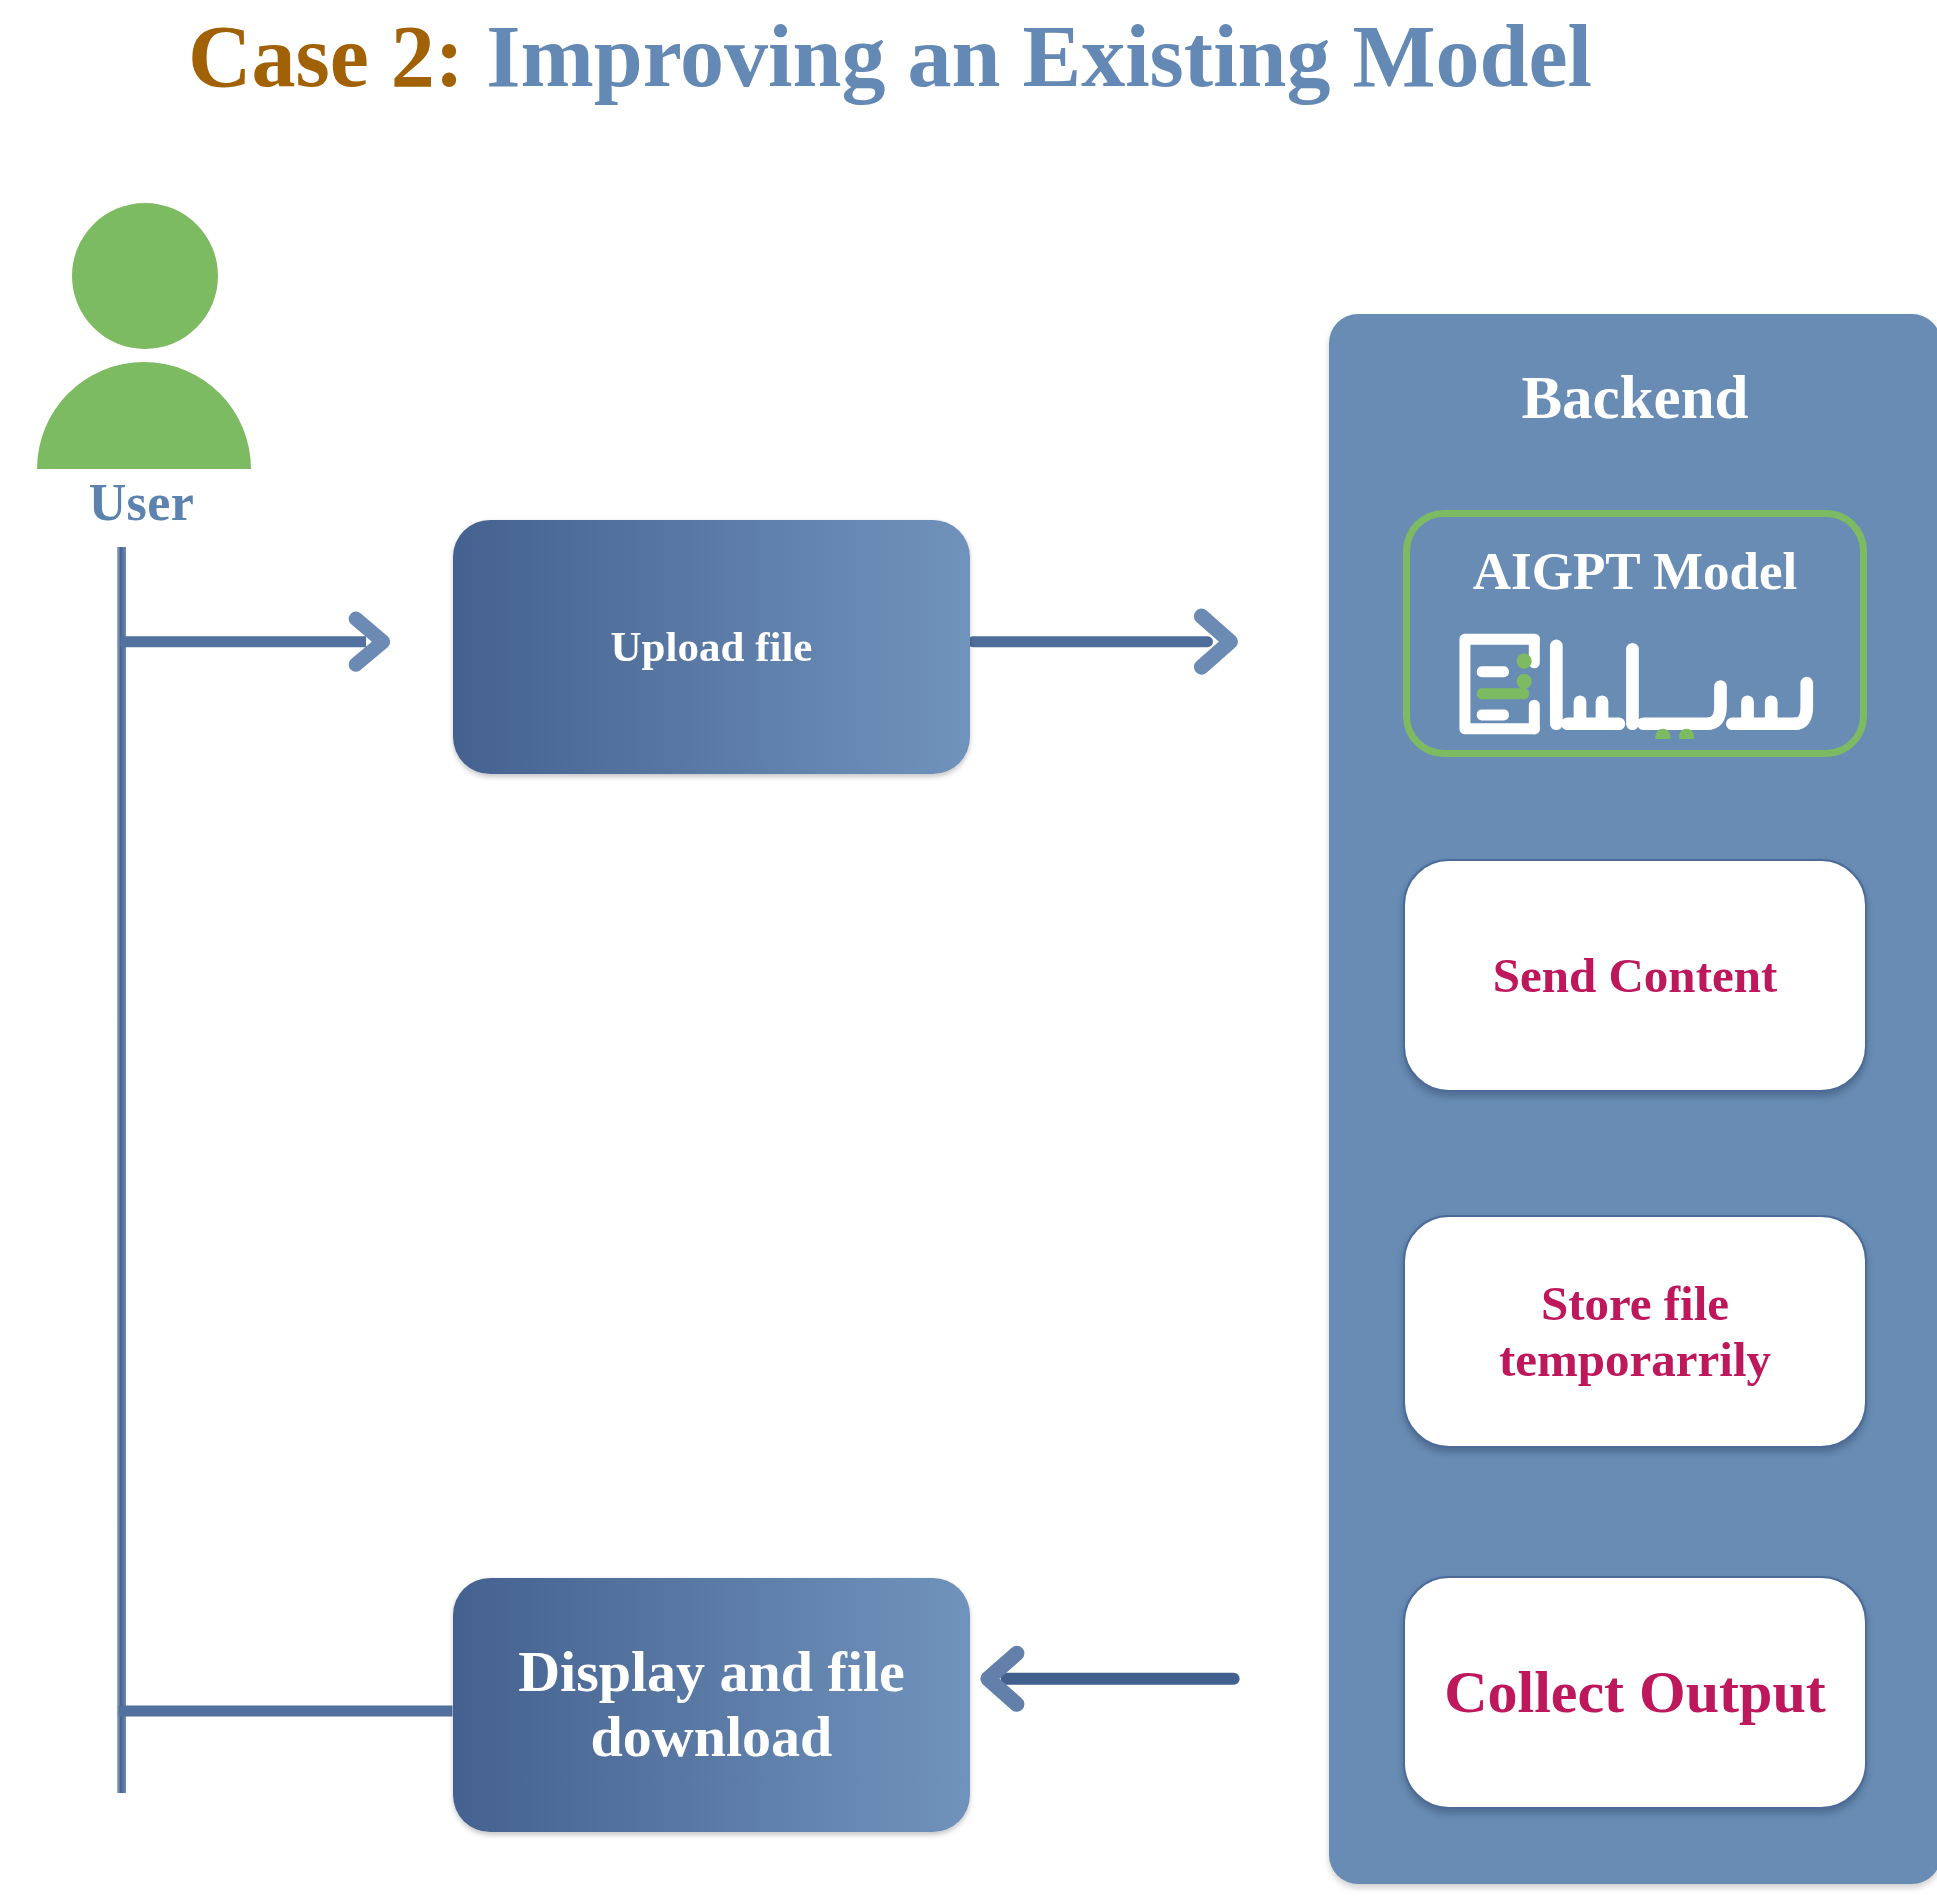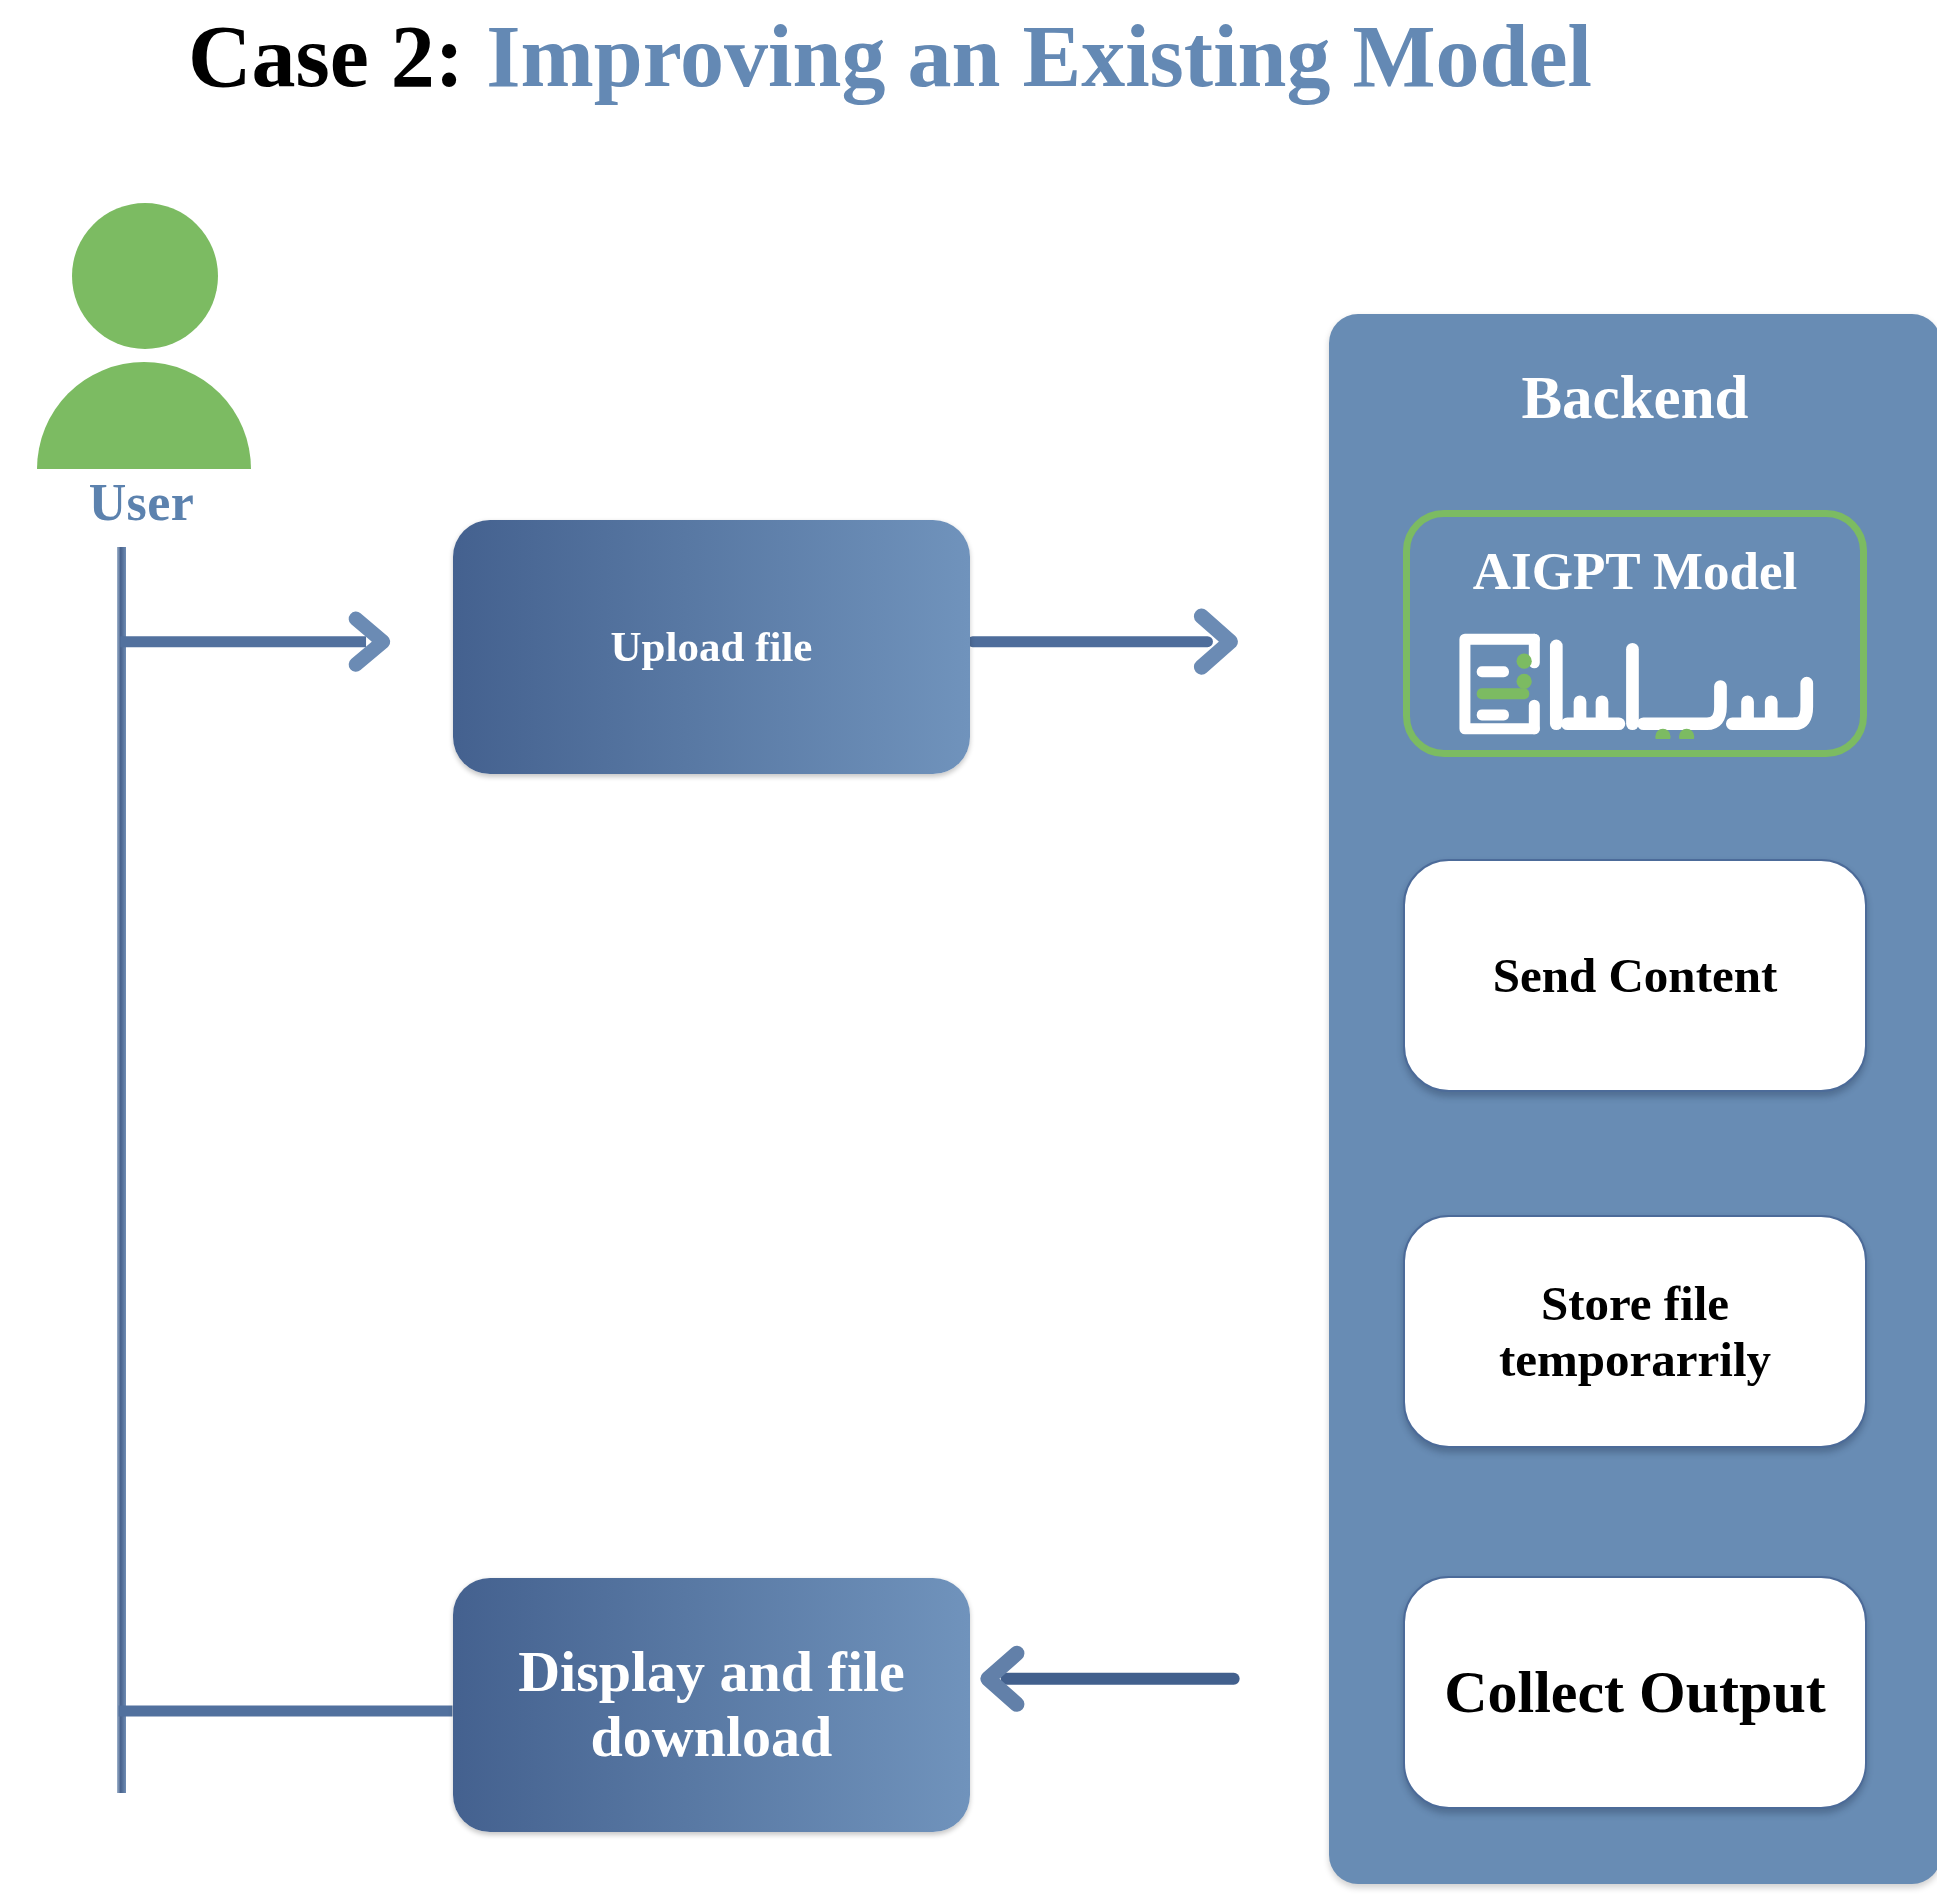--- a/index.html
+++ b/index.html
@@ -21,21 +21,21 @@
     position: absolute;
     left: 0;
     top: 5.1px;
     width: 1780px;
     text-align: center;
     font-size: 88px;
     font-weight: bold;
     line-height: 1.18;
     white-space: nowrap;
   }
-  #title .seg-green { color: #000000; }
+  #title .seg-green { color: #a16207; }
   #title .seg-blue  { color: #6489B4; }
 
   
   #user-actor {
     position: absolute;
     left: 18.6px;
     top: 203px;
     width: 246px;
     height: 314px;
   }
@@ -170,21 +170,21 @@
     position: absolute;
     left: 1403px;
     width: 464px;
     background: #ffffff;
     border: 2.5px solid #4C6B99;
     border-radius: 46px;
     box-sizing: border-box;
     display: flex;
     align-items: center;
     justify-content: center;
-    color: #000000;
+    color: #be185d;
     font-weight: bold;
     text-align: center;
     line-height: 1.14;
     box-shadow: 0 4.2px 6px rgba(20,35,60,0.28);
   }
   #node-send   { top: 859px; height: 233px; font-size: 49px; }
   #node-store  { top: 1215px; height: 233px; font-size: 49px; }
   #node-collect{ top: 1576px; height: 233px; font-size: 60px; }
 
   

